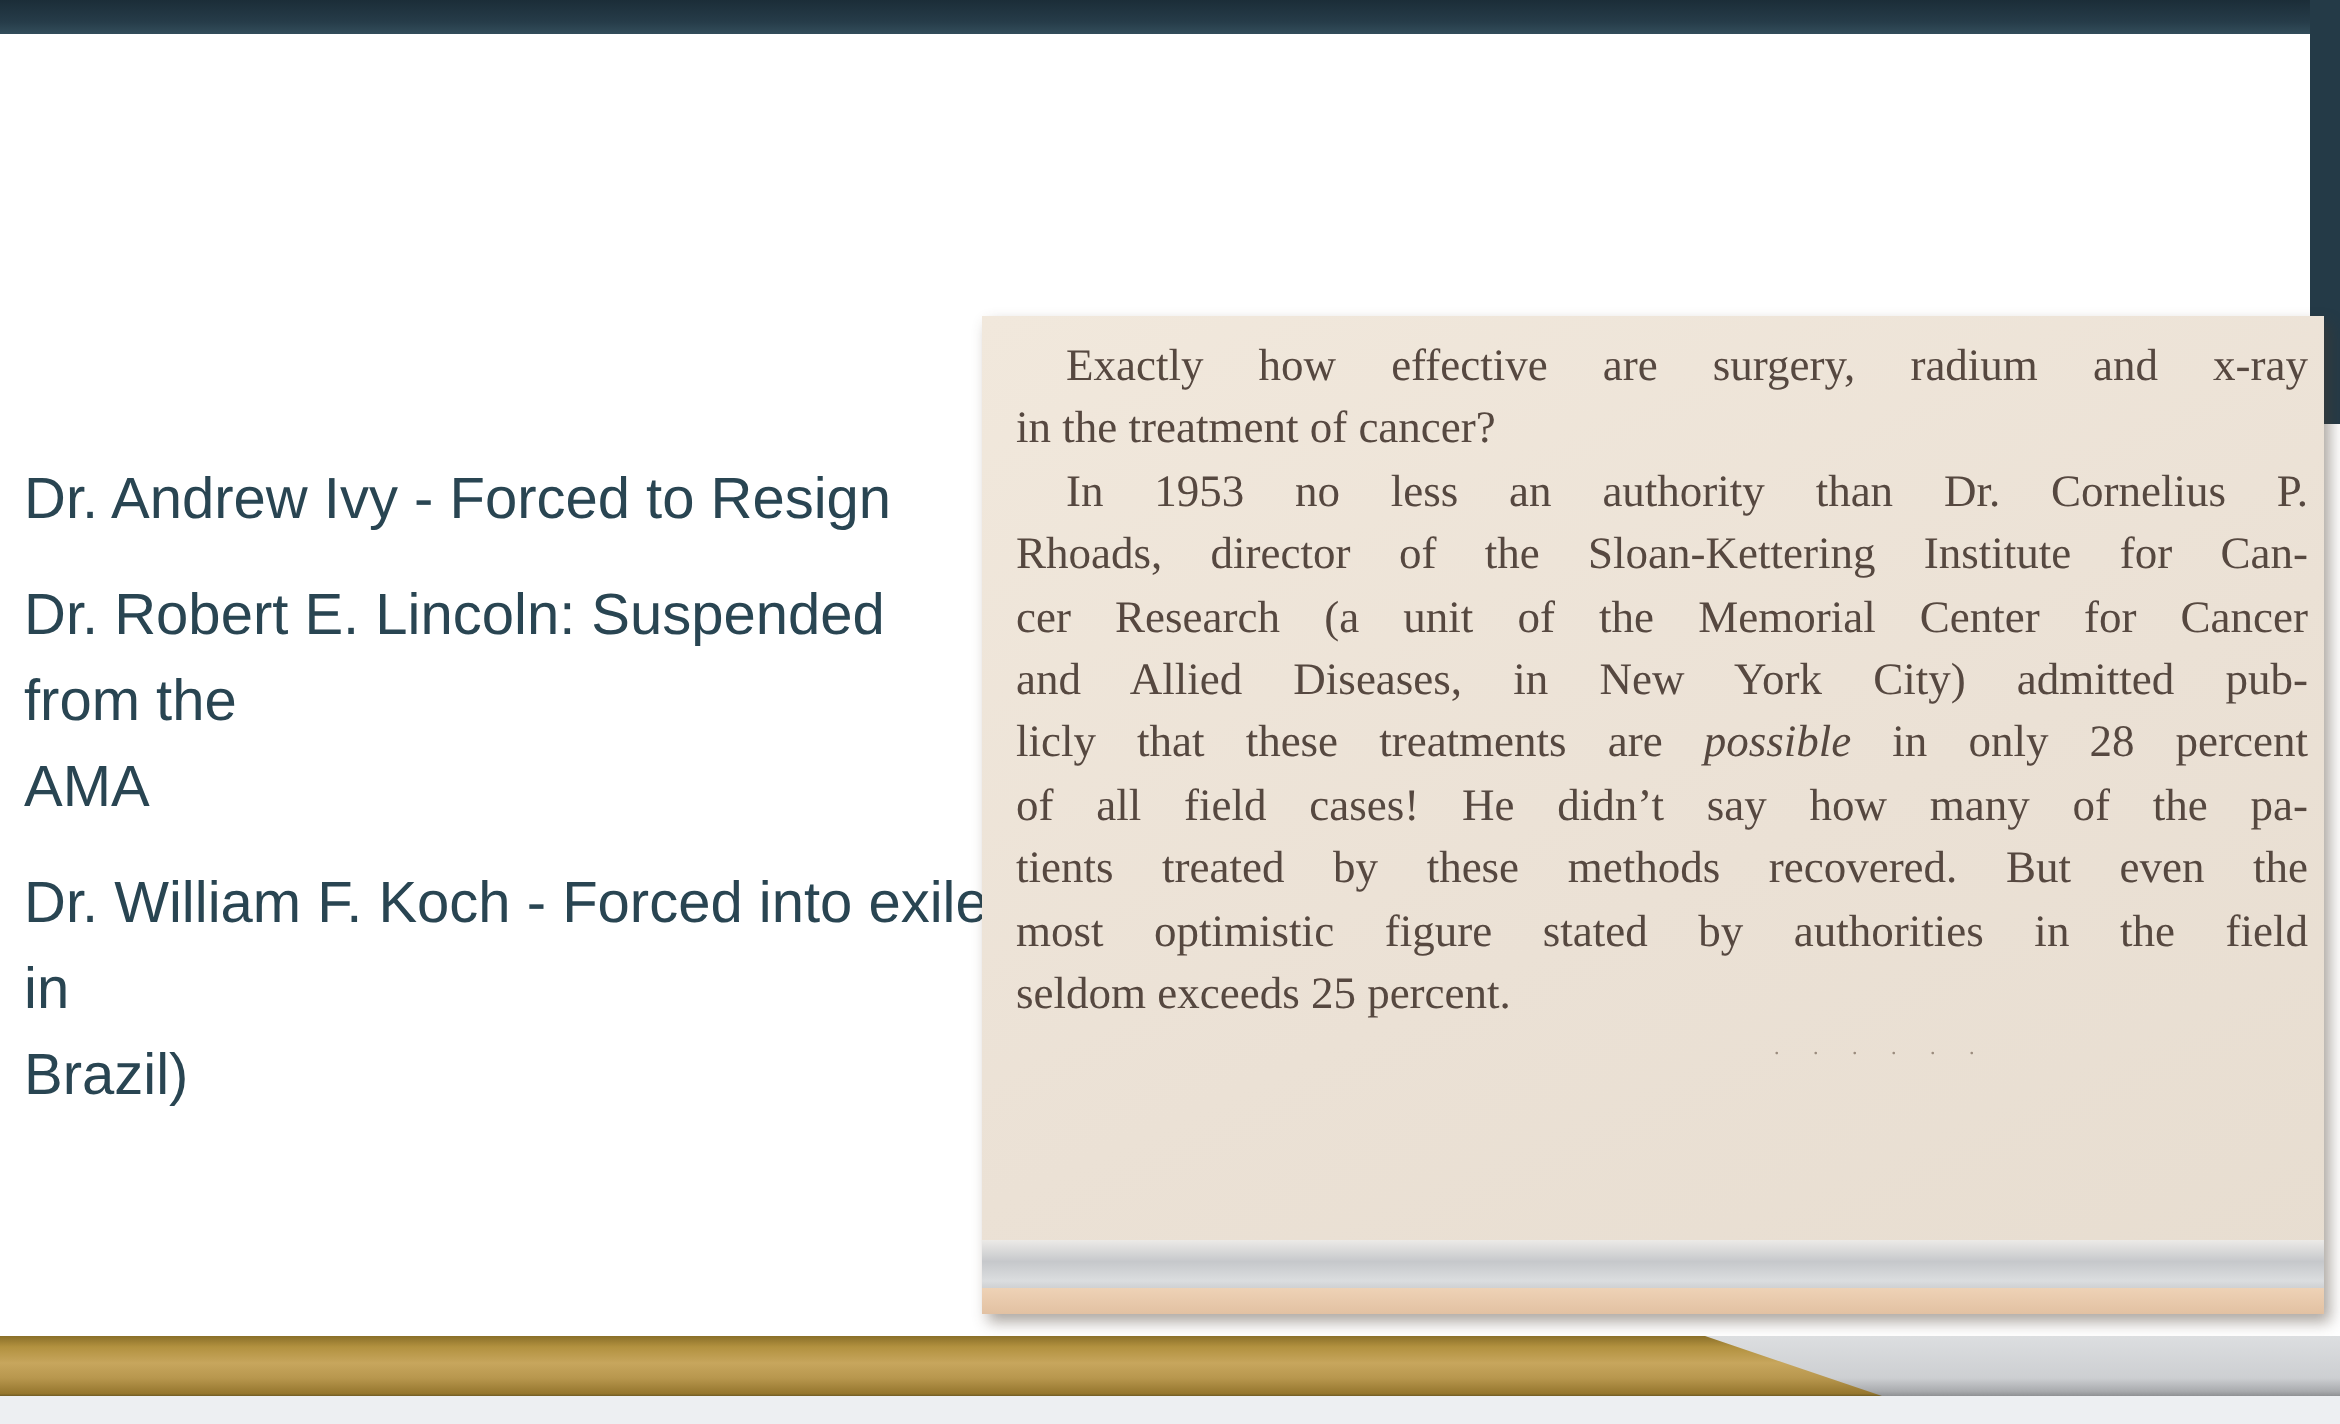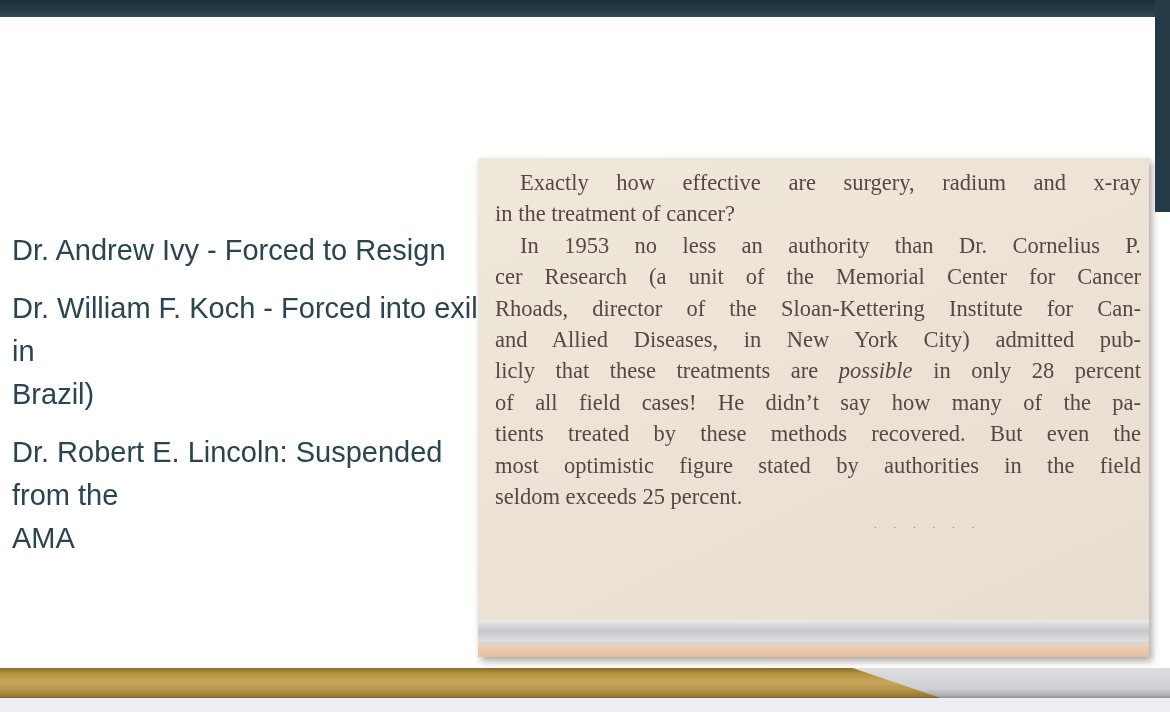--- a/index.html
+++ b/index.html
@@ -23,21 +23,21 @@
     line-height:64px; white-space:nowrap;
   }
   
   .bullets {
     position:absolute; left:12px; top:229px; width:486px;
     font-size:29px; line-height:43px;
   }
   .bullet { white-space:pre-line; margin:0 0 15px 0; }
   
   .figure {
-    position:absolute; left:478px; top:158px; width:671px; height:499px;
+    position:absolute; left:491px; top:158px; width:671px; height:499px;
     background:linear-gradient(155deg,#f1e8dc 0%, #ebe1d5 55%, #e7ddd0 100%);
     box-shadow:3px 4px 7px rgba(70,58,44,0.45);
   }
   .page-text {
     position:absolute; left:0; top:0; right:0;
     padding:9px 8px 0 17px;
     font-family:"Liberation Serif","DejaVu Serif",serif;
     font-size:22.5px; line-height:31.4px;
   }
   .pline { text-align:justify; text-align-last:justify; }
@@ -76,33 +76,33 @@
 <body>
 
 <div class="canvas">
 
   <div class="top-bar"></div>
   <div class="right-strip" style="background-color: rgb(36, 58, 71);"></div>
 
 
   <div class="bullets" style="color: rgb(41, 69, 82);">
     <div class="bullet">Dr. Andrew Ivy - Forced to Resign</div>
+    <div class="bullet">Dr. Robert E. Lincoln: Suspended from the
+AMA</div>
     <div class="bullet">Dr. William F. Koch - Forced into exile in
 Brazil)</div>
-    <div class="bullet">Dr. Robert E. Lincoln: Suspended from the
-AMA</div>
   </div>
 
   <div class="figure">
     <div class="page-text" style="color: rgb(86, 72, 64);">
       <div class="pline indent">Exactly how effective are surgery, radium and x-ray</div>
       <div class="pline end">in the treatment of cancer?</div>
       <div class="pline indent">In 1953 no less an authority than Dr. Cornelius P.</div>
+      <div class="pline">Rhoads, director of the Sloan-Kettering Institute for Can-</div>
       <div class="pline">cer Research (a unit of the Memorial Center for Cancer</div>
-      <div class="pline">Rhoads, director of the Sloan-Kettering Institute for Can-</div>
       <div class="pline">and Allied Diseases, in New York City) admitted pub-</div>
       <div class="pline"><span>licly that these treatments are </span><em>possible</em><span> in only 28 percent</span></div>
       <div class="pline">of all field cases! He didn’t say how many of the pa-</div>
       <div class="pline">tients treated by these methods recovered. But even the</div>
       <div class="pline">most optimistic figure stated by authorities in the field</div>
       <div class="pline end">seldom exceeds 25 percent.</div>
     </div>
     <div class="dots">. . . . . .</div>
     <div class="gray-band"></div>
     <div class="tan-band"></div>

